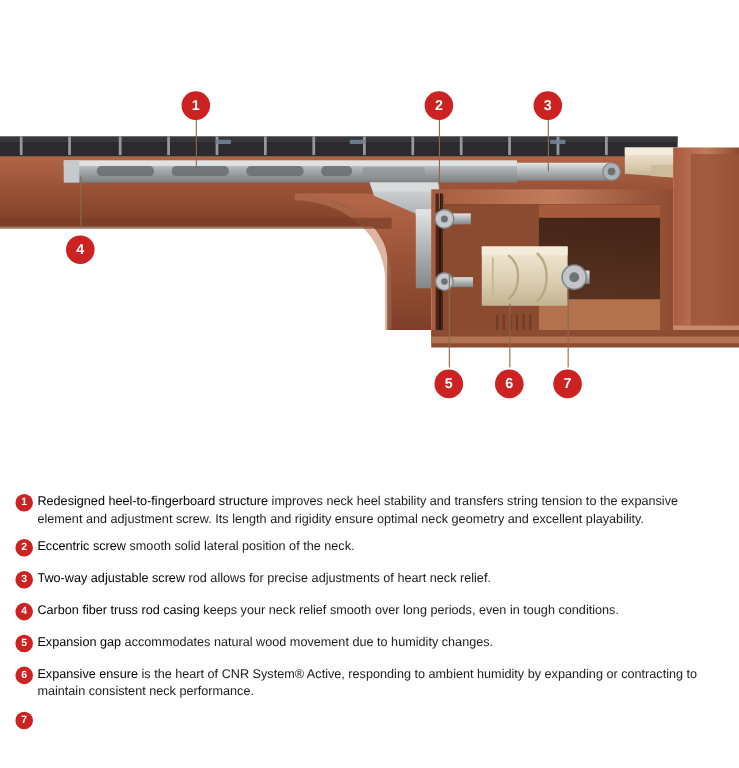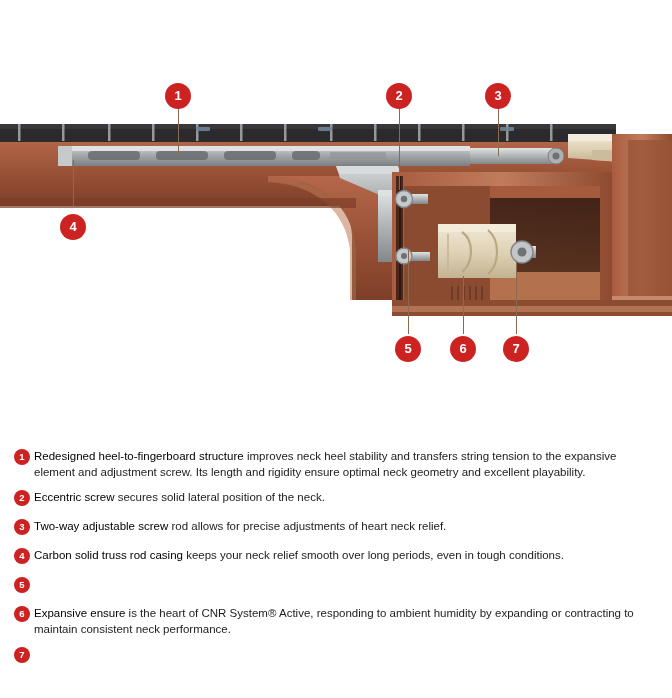--- a/index.html
+++ b/index.html
@@ -266,40 +266,43 @@
   <div class="legend-row">
     <span class="legend-num">1</span>
     <div class="legend-text">
       <b>Redesigned heel-to-fingerboard structure</b><span> improves neck heel stability and transfers string tension to the expansive element and adjustment screw. Its length and rigidity ensure optimal neck geometry and excellent playability.</span>
     </div>
   </div>
 
   <div class="legend-row">
     <span class="legend-num">2</span>
     <div class="legend-text">
-      <b>Eccentric screw</b><span> secures solid lateral position of the neck.</span>
+      <b>Eccentric screw</b><span> smooth solid lateral position of the neck.</span>
     </div>
   </div>
 
   <div class="legend-row">
     <span class="legend-num">3</span>
     <div class="legend-text">
       <b>Two-way adjustable screw</b><span> rod allows for precise adjustments of heart neck relief.</span>
     </div>
   </div>
 
   <div class="legend-row">
     <span class="legend-num">4</span>
     <div class="legend-text">
-      <b>Carbon solid truss rod casing</b><span> keeps your neck relief smooth over long periods, even in tough conditions.</span>
+      <b>Carbon fiber truss rod casing</b><span> keeps your neck relief smooth over long periods, even in tough conditions.</span>
     </div>
   </div>
 
   <div class="legend-row">
     <span class="legend-num">5</span>
+    <div class="legend-text">
+      <b>Expansion gap</b><span> accommodates natural wood movement due to humidity changes.</span>
+    </div>
   </div>
 
   <div class="legend-row">
     <span class="legend-num">6</span>
     <div class="legend-text">
       <b>Expansive ensure</b><span> is the heart of CNR System® Active, responding to ambient humidity by expanding or contracting to maintain consistent neck performance.</span>
     </div>
   </div>
 
   <div class="legend-row">

